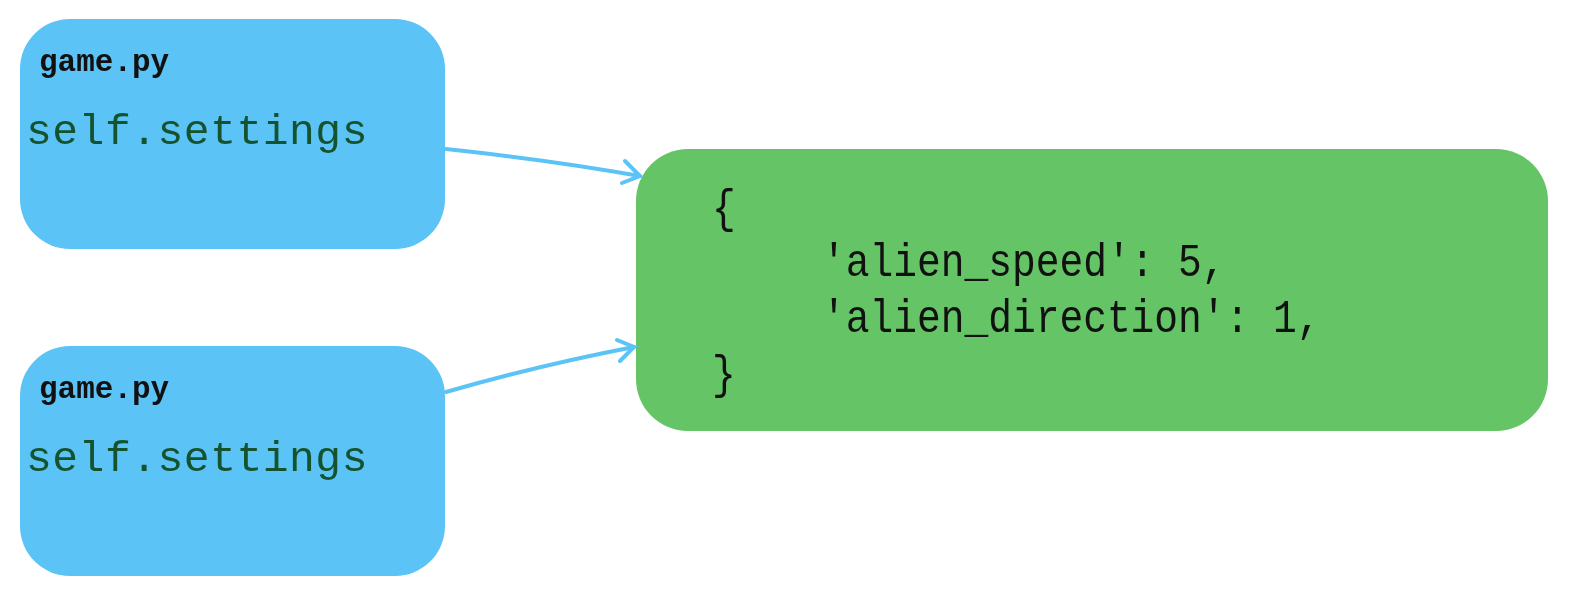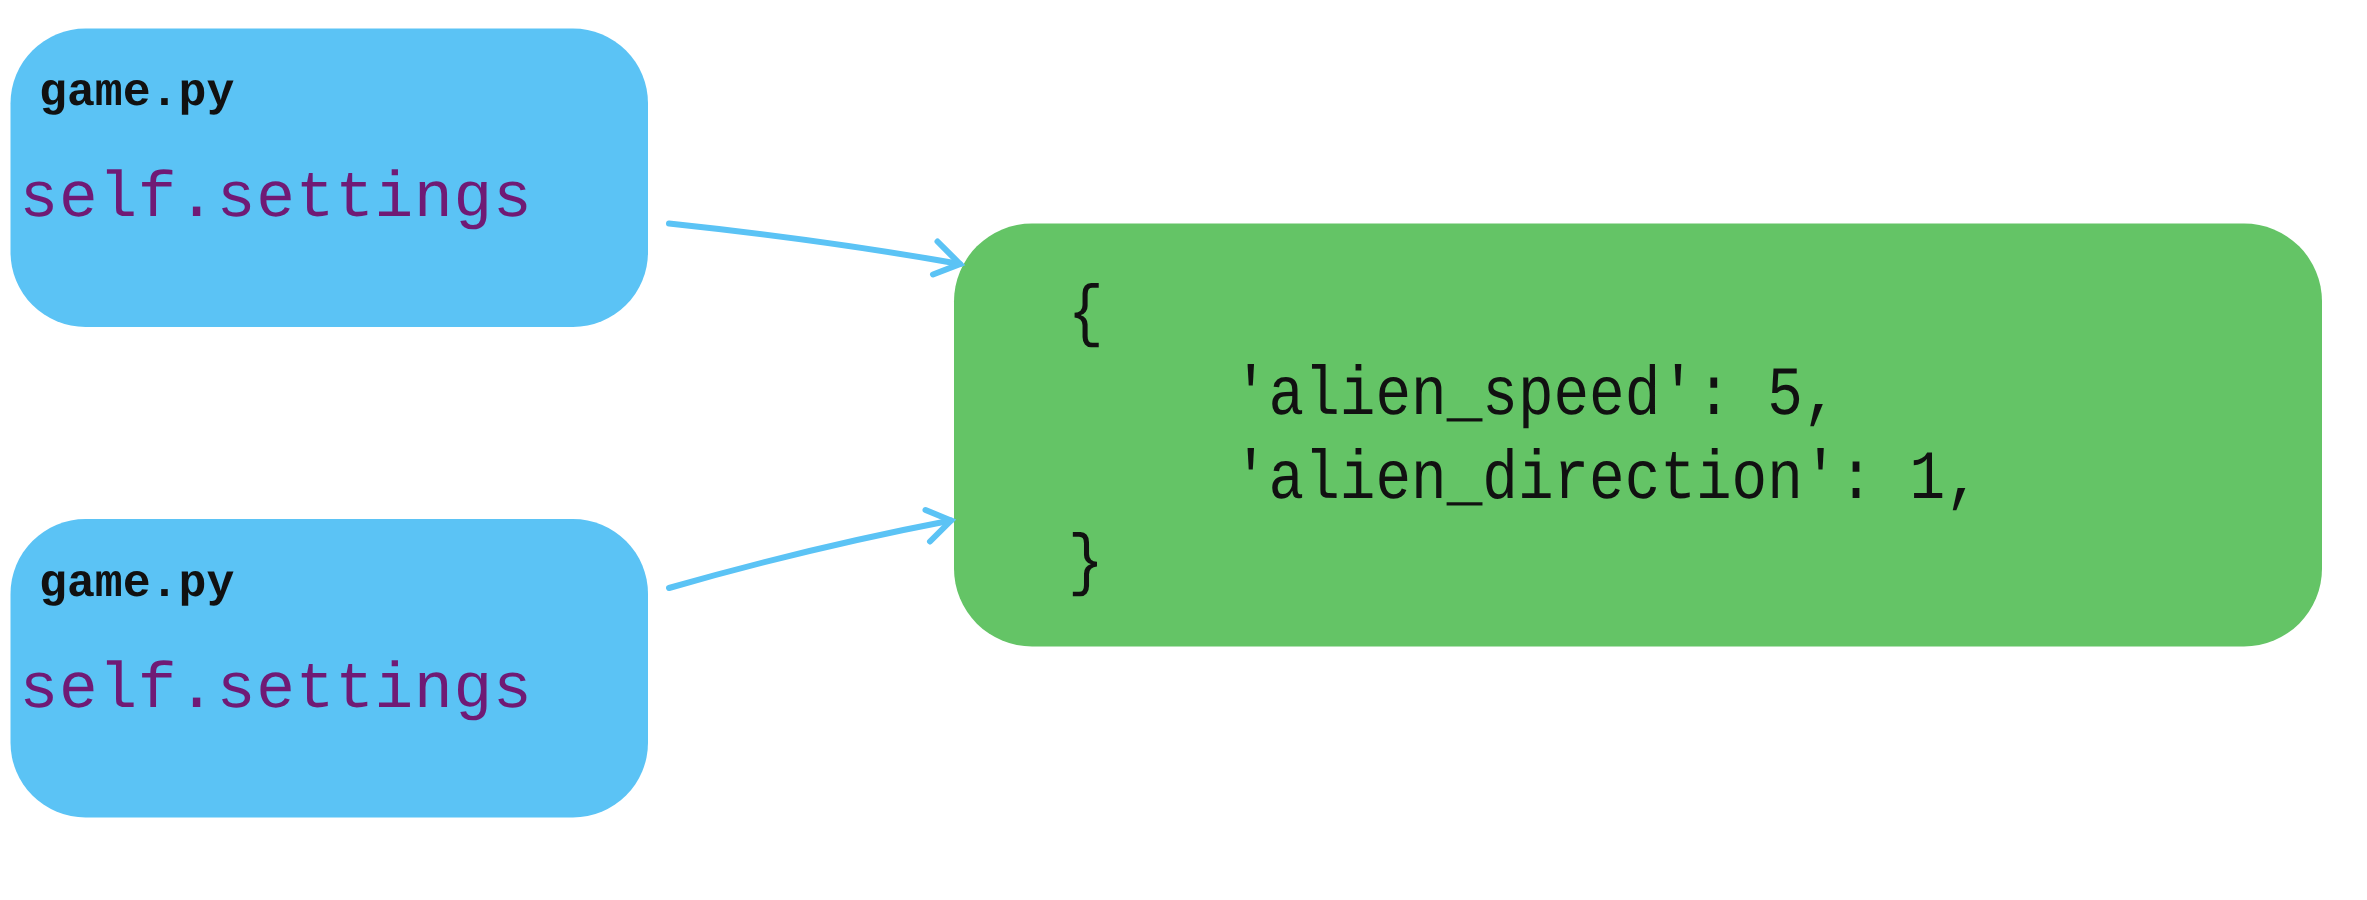--- a/index.html
+++ b/index.html
@@ -2,39 +2,39 @@
 <html><head>
   <meta charset="utf-8">
   <style>
     html, body { margin: 0; padding: 0; background: #ffffff; }
     body { width: 1578px; height: 600px; position: relative; overflow: hidden; }
     .box {
       position: absolute;
       background: #5BC3F5;
       border-radius: 50px;
     }
-    .file-box { left: 7px; width: 425px; height: 199px; }
+    .file-box { left: 20px; width: 425px; height: 230px; }
     #game-box { top: 19px; }
     #alien-box { top: 346px; }
     .file-name {
       position: absolute;
       left: 19px;
       font-family: "Liberation Mono", monospace;
       font-weight: bold;
       font-size: 31px;
       color: #111111;
       top: 28px;
       line-height: 1;
     }
     .var-name {
       position: absolute;
       left: 6px;
       font-family: "Liberation Mono", monospace;
       font-size: 43px;
-      color: #701a75;
+      color: #14532d;
       top: 92px;
       line-height: 1;
       letter-spacing: 0.5px;
     }
     #dict-box {
       position: absolute;
       left: 636px; top: 149px;
       width: 912px; height: 282px;
       background: #64C466;
       border-radius: 52px;

